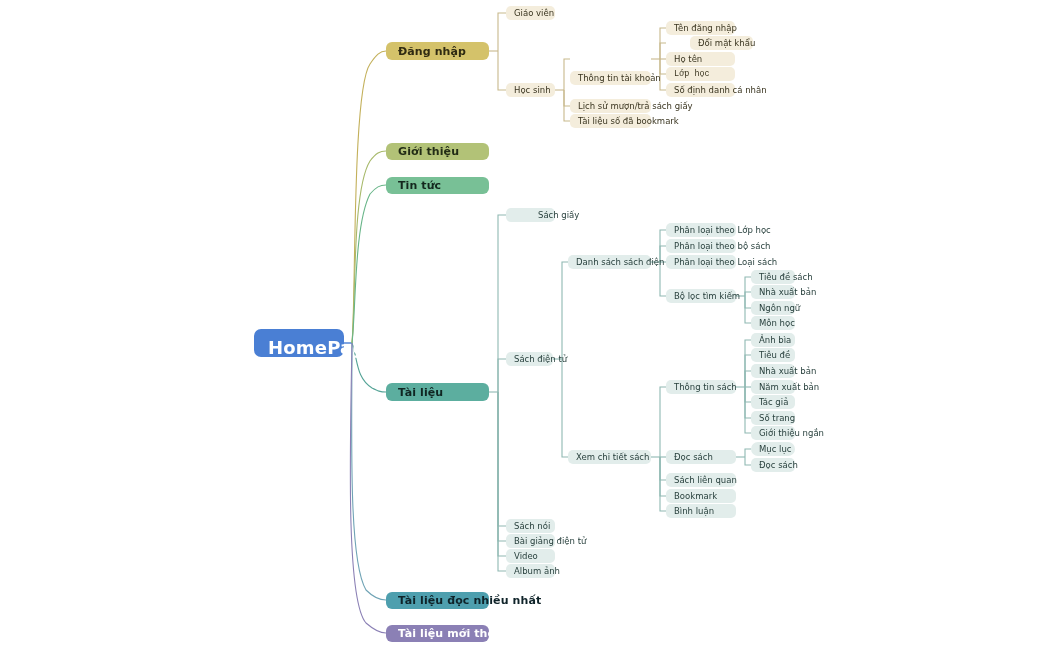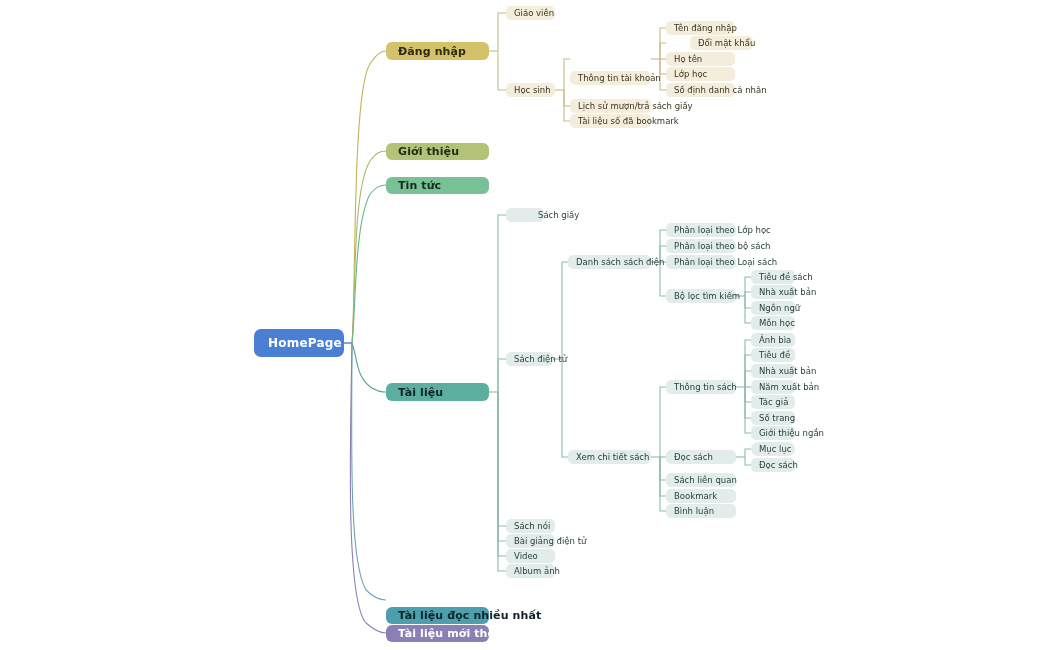--- a/index.html
+++ b/index.html
@@ -35,24 +35,25 @@
   .node .lbl {
     display: block;
     line-height: 1;
   }
 
   
   .node.root {
     background: #4a7fd4;
     color: #ffffff;
     border-radius: 7px;
-    font-size: 12px;
+    font-size: 18px;
     font-weight: bold;
     padding-left: 14px;
     letter-spacing: .2px;
+    align-items: flex-end;
   }
 
   
   .node.l1 {
     color: #1d2b2b;
     font-size: 11px;
     font-weight: bold;
     padding-left: 12px;
     border-radius: 6px;
     letter-spacing: .1px;
@@ -176,21 +177,21 @@
   </div>
 
   <div class="node l1 green" style="left:386px; top:177px; width:103px; height:17px;">
     <span class="lbl">Tin tức</span>
   </div>
 
   <div class="node l1 teal" style="left:386px; top:383px; width:103px; height:18px;">
     <span class="lbl">Tài liệu</span>
   </div>
 
-  <div class="node l1 teal2" style="left:386px; top:592px; width:103px; height:17px;margin-top:15px;">
+  <div class="node l1 teal2" style="left:386px; top:592px; width:103px; height:17px;">
     <span class="lbl">Tài liệu đọc nhiều nhất</span>
   </div>
 
   <div class="node l1 purple" style="left:386px; top:625px; width:103px; height:17px;">
     <span class="lbl">Tài liệu mới thêm</span>
   </div>
 
   <div class="node leaf cream" style="left:506px; top:6px; width:49px; height:14px;">
     <span class="lbl">Giáo viên</span>
   </div>
@@ -216,29 +217,29 @@
   </div>
 
   <div class="node leaf cream" style="left:690px; top:36px; width:63px; height:14px;">
     <span class="lbl">Đổi mật khẩu</span>
   </div>
 
   <div class="node leaf cream" style="left:666px; top:52px; width:69px; height:14px;">
     <span class="lbl">Họ tên</span>
   </div>
 
-  <div class="node leaf cream" style="left:666px; top:67px; width:69px; height:14px;">
+  <div class="node leaf cream" style="left:666px; top:67px; width:69px; height:14px;font-family:Liberation Mono, monospace;">
     <span class="lbl">Lớp học</span>
   </div>
 
   <div class="node leaf cream" style="left:666px; top:83px; width:69px; height:14px;">
     <span class="lbl">Số định danh cá nhân</span>
   </div>
 
-  <div class="node leaf mint" style="left:506px; top:208px; width:38px; height:14px;padding-left:32px;">
+  <div class="node leaf mint" style="left:506px; top:208px; width:49px; height:14px;padding-left:32px;">
     <span class="lbl">Sách giấy</span>
   </div>
 
   <div class="node leaf mint" style="left:506px; top:352px; width:47px; height:14px;">
     <span class="lbl">Sách điện tử</span>
   </div>
 
   <div class="node leaf mint" style="left:506px; top:519px; width:49px; height:14px;">
     <span class="lbl">Sách nói</span>
   </div>

